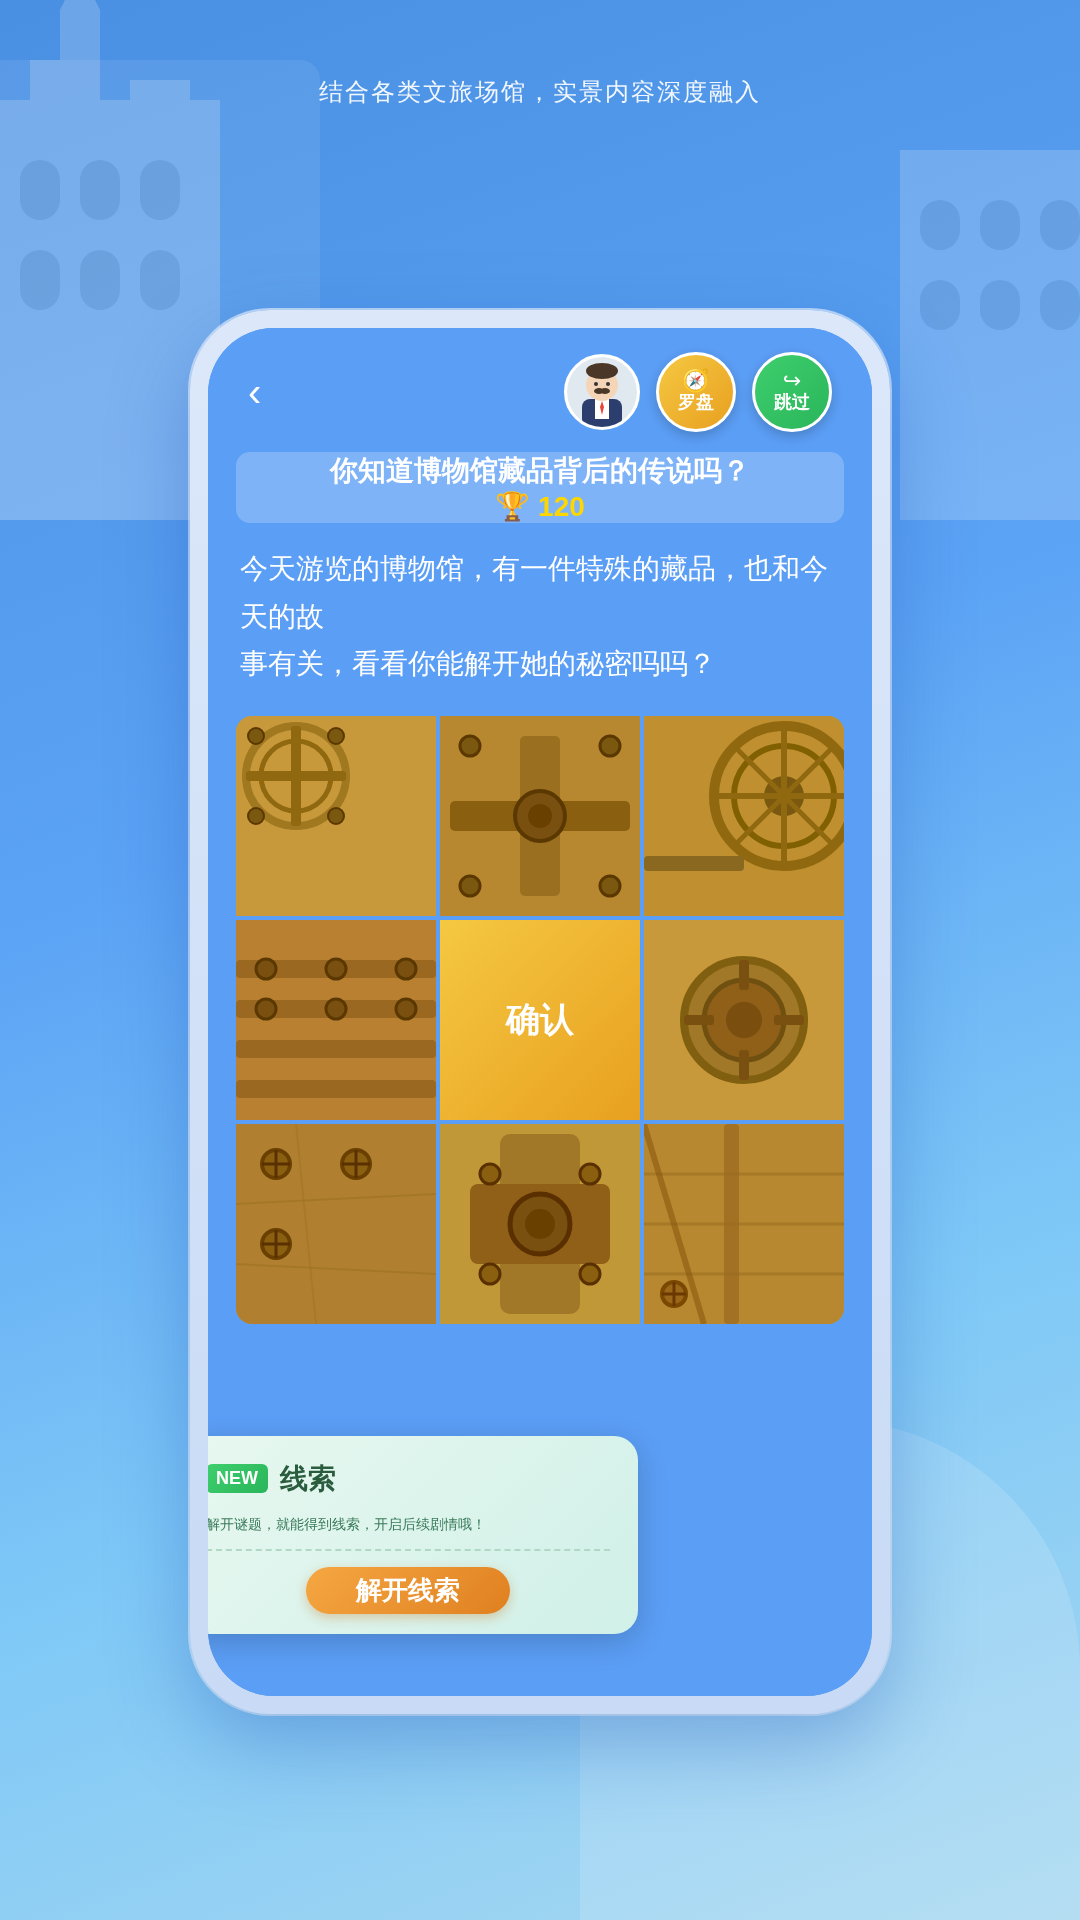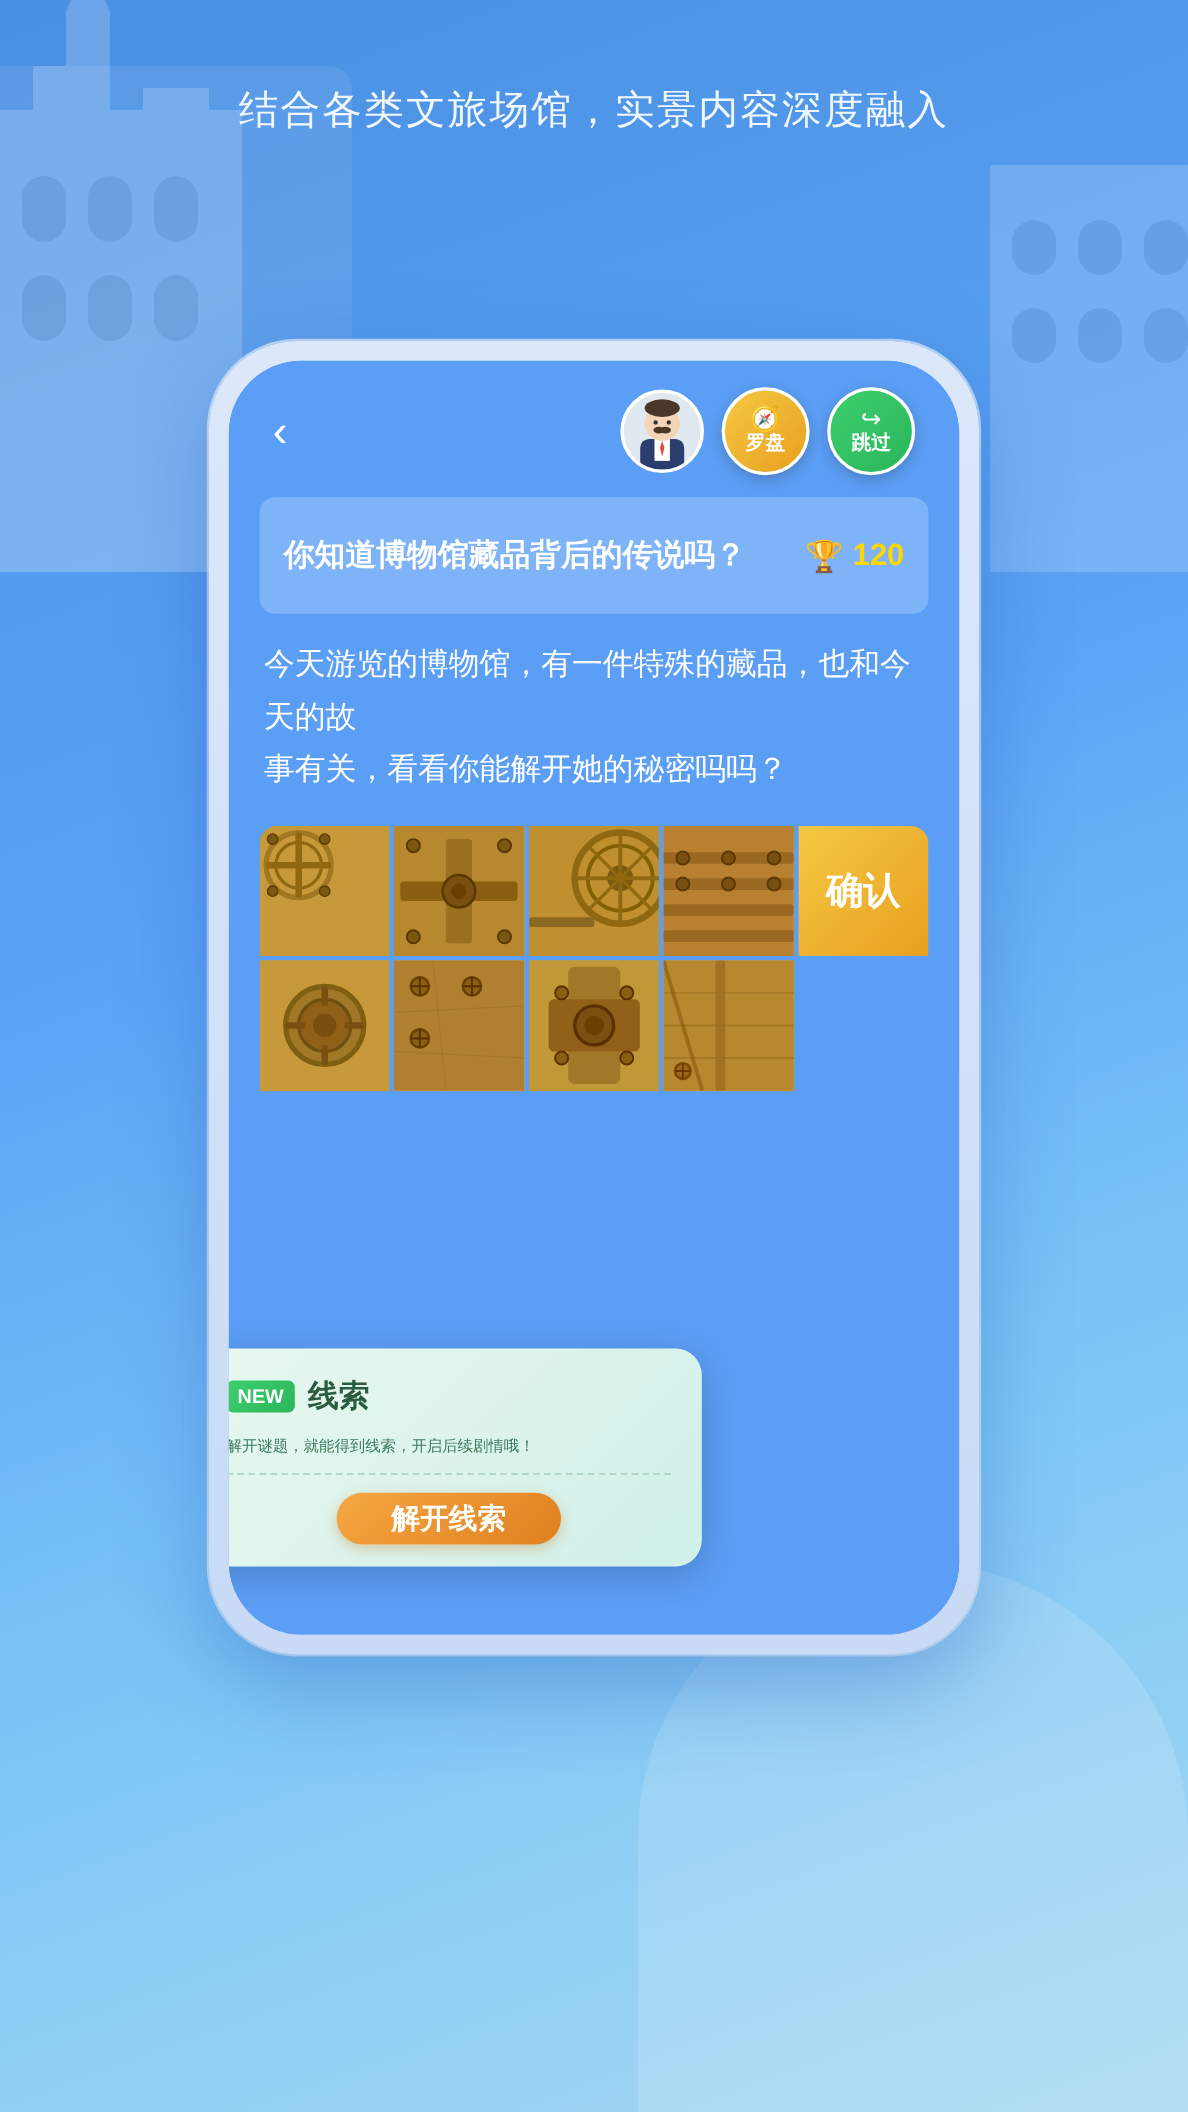--- a/index.html
+++ b/index.html
@@ -55,21 +55,21 @@
     }
     .header-title {
       font-size: 88px;
       font-weight: 900;
       color: #fff;
       letter-spacing: 4px;
       text-shadow: 0 4px 16px rgba(0,80,180,0.3);
       line-height: 1.1;
     }
     .header-subtitle {
-      font-size: 36px;
+      font-size: 24px;
       color: rgba(255,255,255,0.92);
       margin-top: 16px;
       font-weight: 400;
       letter-spacing: 2px;
     }
 
     
     .phone-wrapper {
       position: absolute;
       top: 310px;
@@ -155,24 +155,25 @@
       box-shadow: 0 4px 12px rgba(0,0,0,0.2);
     }
     .skip-icon { font-size: 22px; color: #fff; line-height: 1; }
     .skip-label { font-size: 18px; color: #fff; font-weight: 700; line-height: 1.2; }
 
     
     .question-bar {
       margin: 10px 28px 0;
       background: rgba(255,255,255,0.22);
       border-radius: 14px;
-      padding: 34px 22px;
+      padding: 0 22px;
       display: flex;
       align-items: center;
       justify-content: space-between;
+      flex-direction: column;
     }
     .question-text {
       color: #fff;
       font-size: 28px;
       font-weight: 600;
     }
     .score-area {
       display: flex;
       align-items: center;
       gap: 8px;
@@ -188,21 +189,21 @@
       color: #fff;
       font-size: 28px;
       line-height: 1.7;
       font-weight: 400;
     }
 
     
     .puzzle-grid {
       margin: 28px 28px 0;
       display: grid;
-      grid-template-columns: 1fr 1fr 1fr 1fr 1fr;
+      grid-template-columns: 1fr 1fr 1fr;
       grid-template-rows: 1fr 1fr 1fr;
       gap: 4px;
       border-radius: 16px;
       overflow: hidden;
     }
     .puzzle-cell {
       width: 100%;
       aspect-ratio: 1;
       background: #c8993a;
       position: relative;

